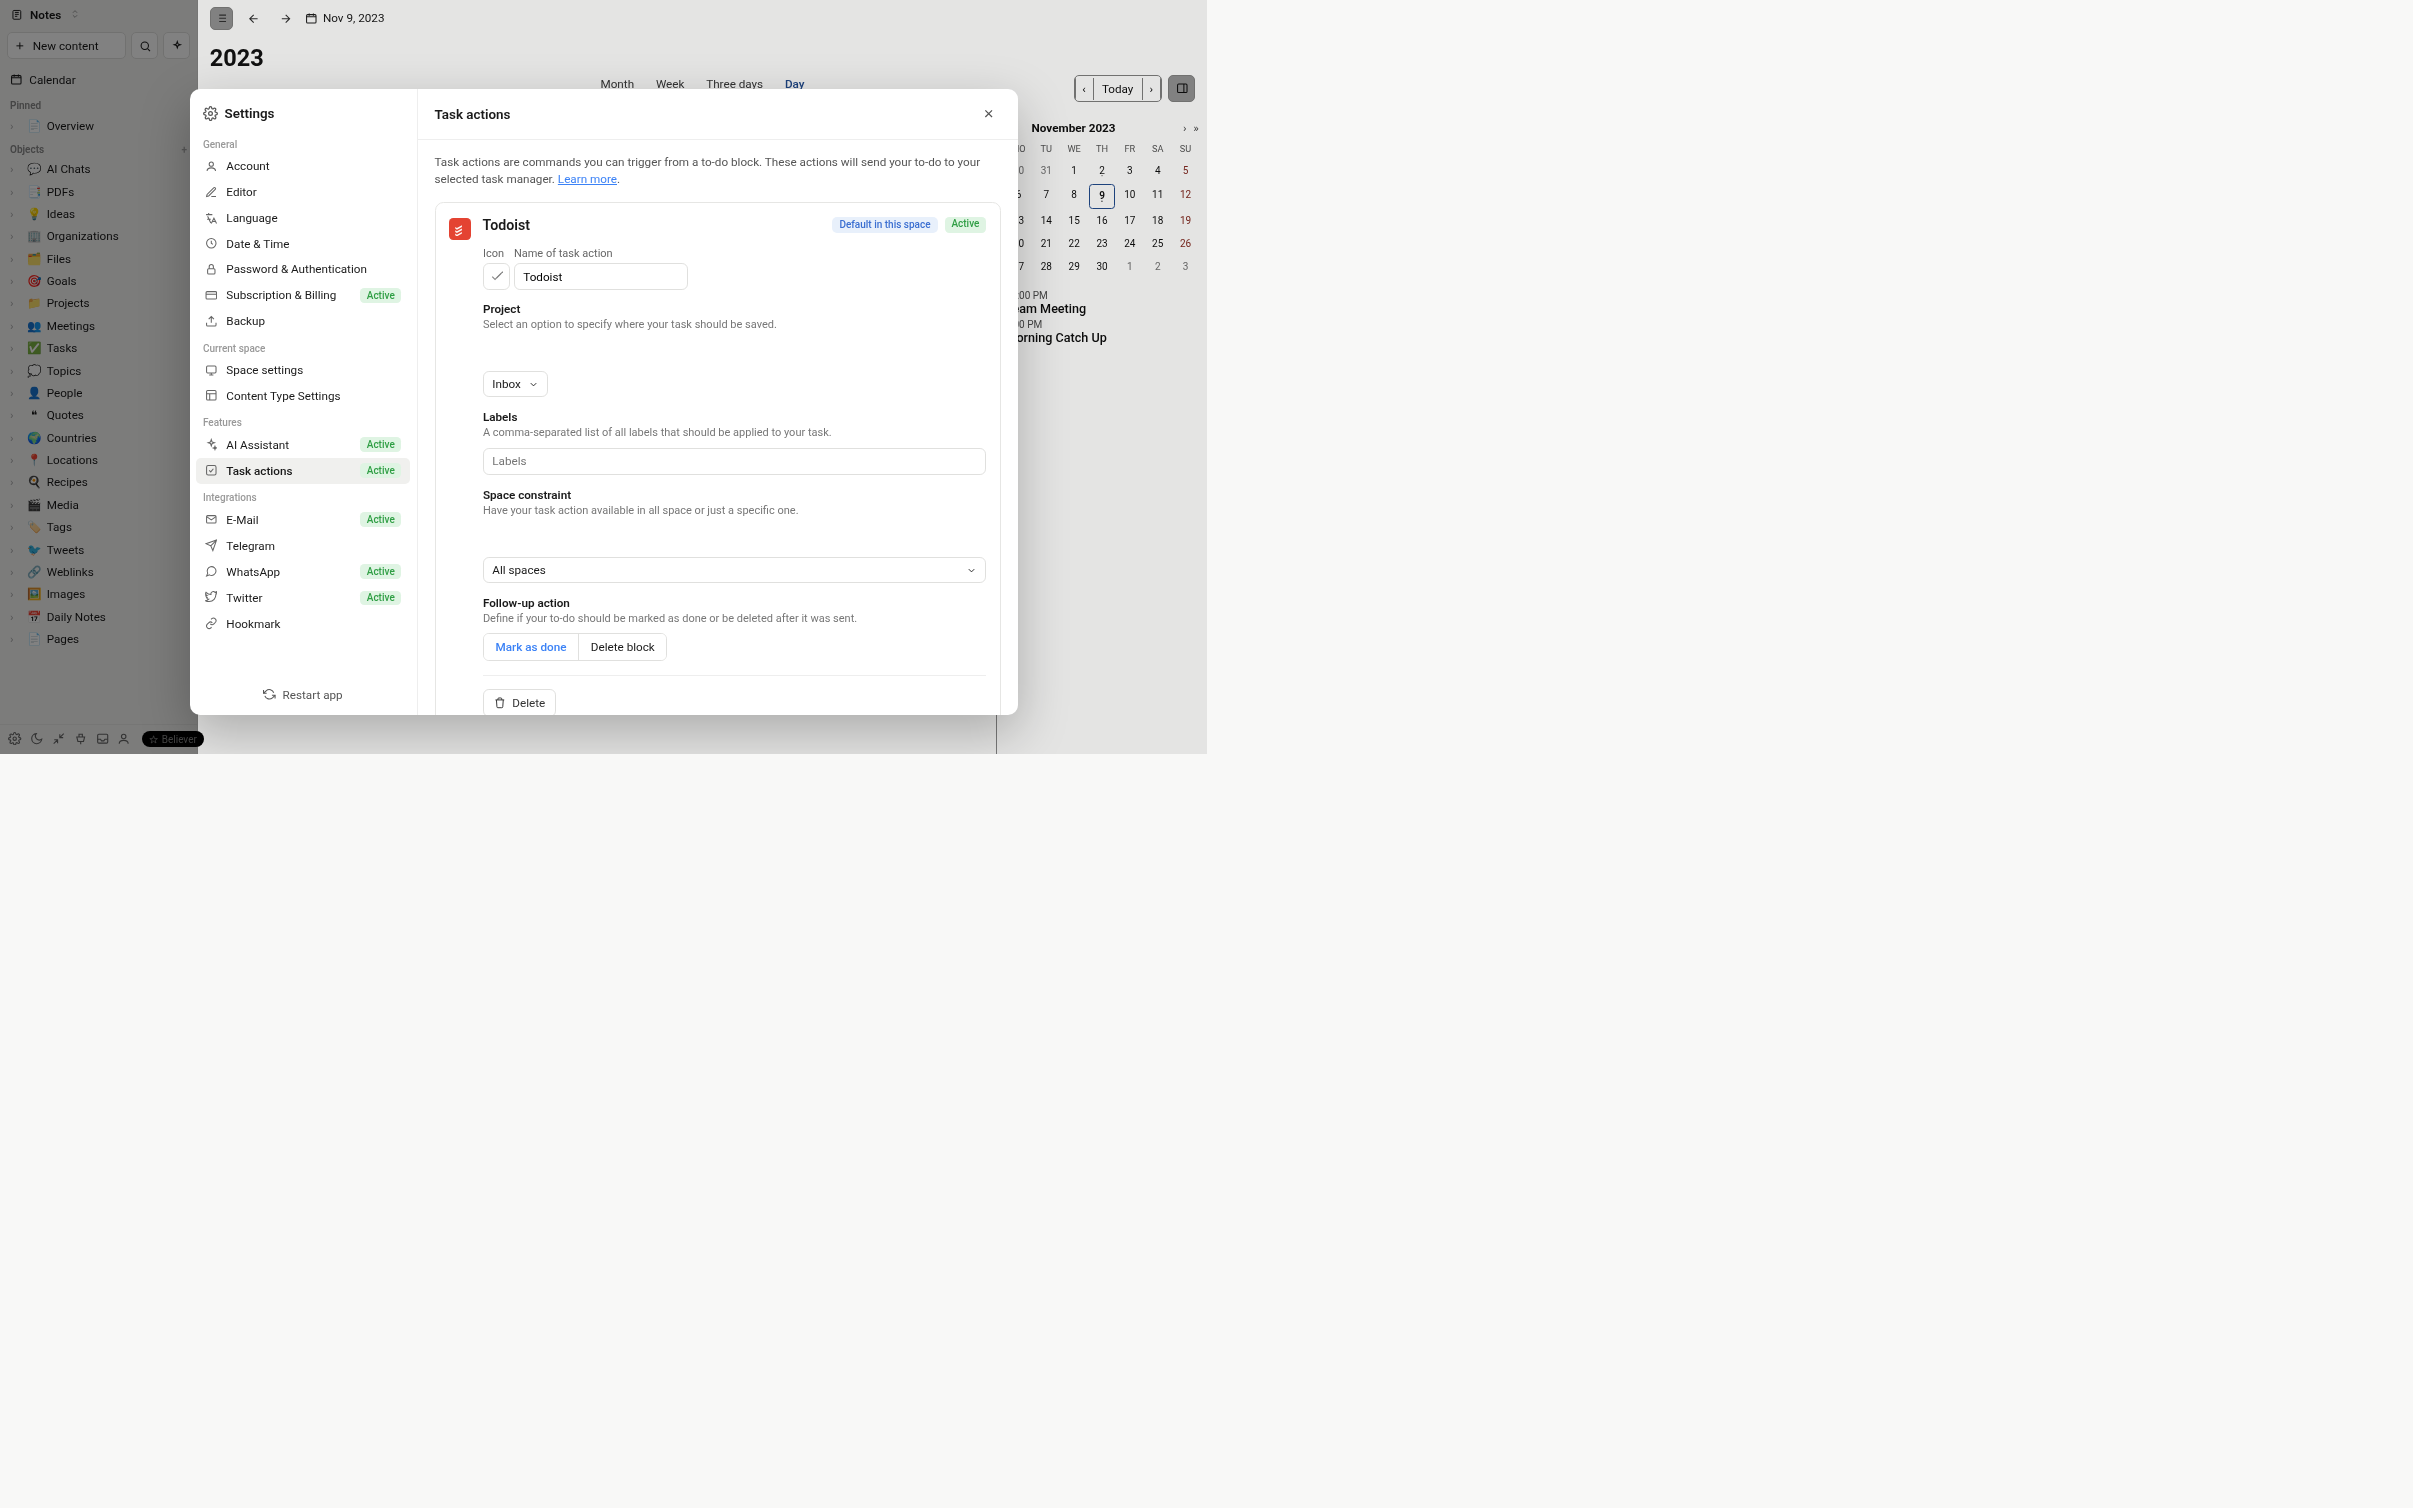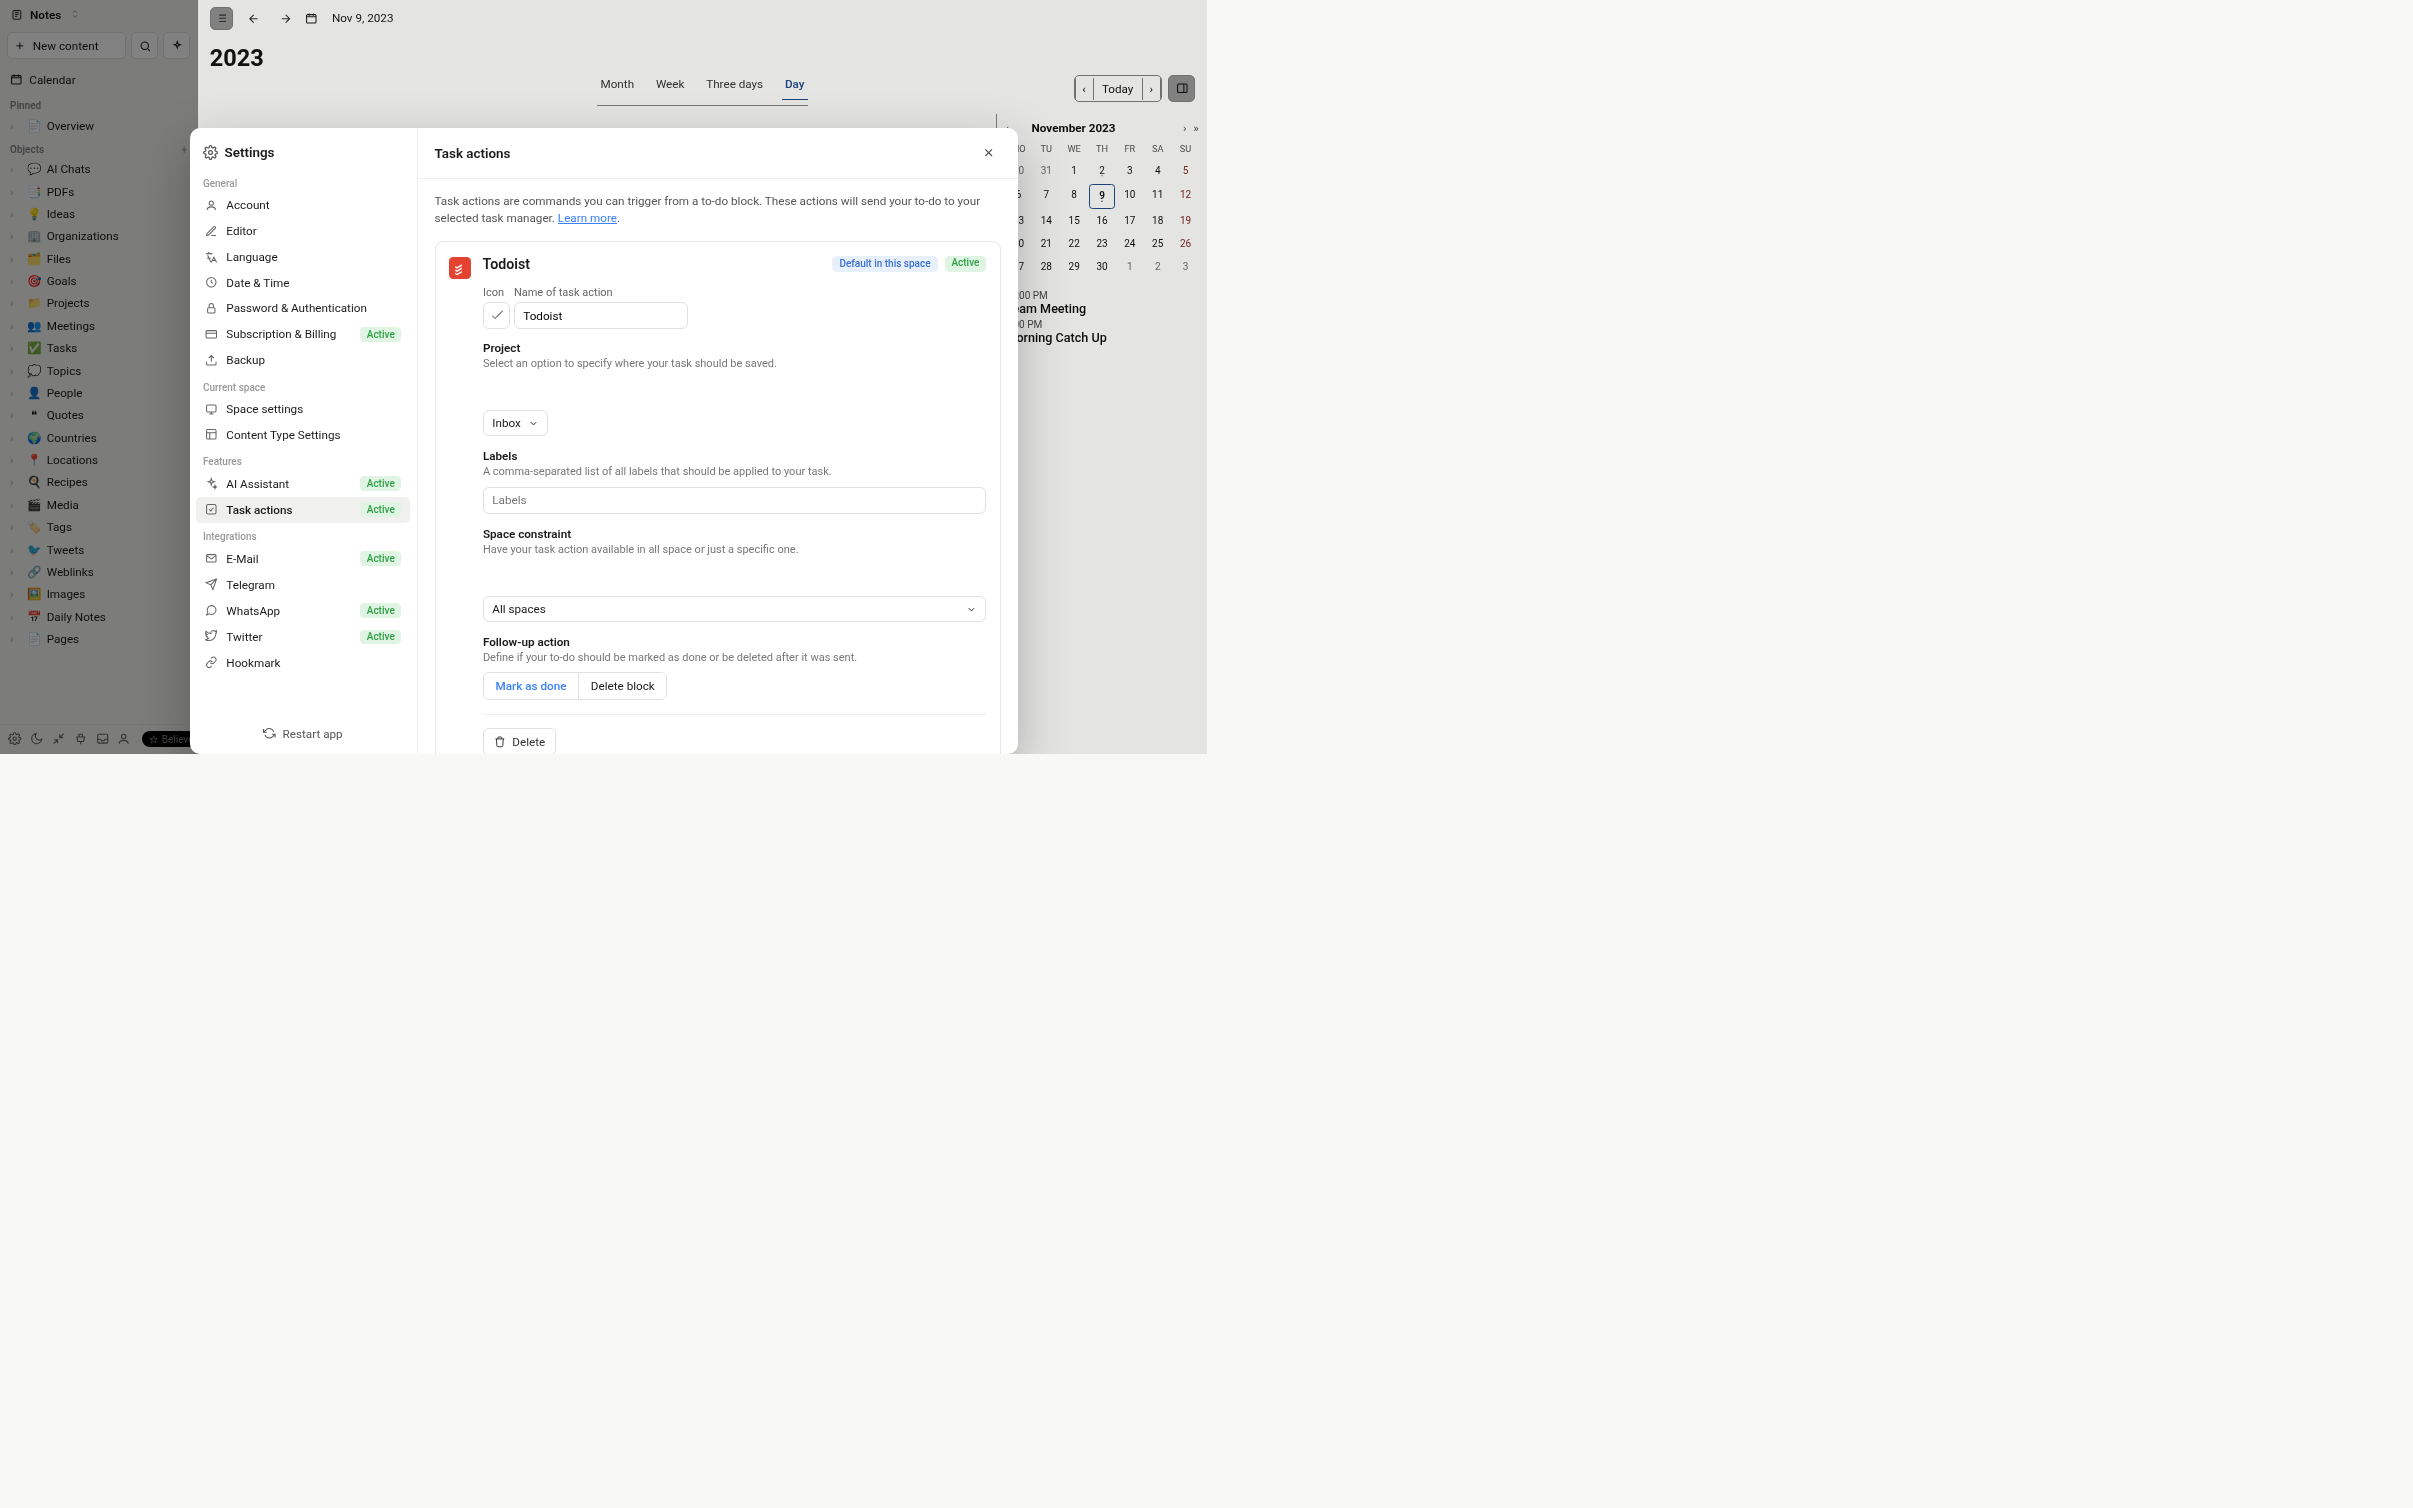--- a/index.html
+++ b/index.html
@@ -20,21 +20,21 @@
 .tree-item .chev { width:11.7px; color:#aaa; }
 .tree-item .emoji { width:15px; text-align:center; font-size:11.7px; }
 .sidebar-footer { margin-top:auto; display:flex; align-items:center; gap:8.4px; padding:6.7px 8.4px; border-top:0.8px solid #e8e8e6; }
 .sidebar-footer .sficon { width:15px; height:15px; color:#666; display:inline-flex; }
 .believer { display:flex; align-items:center; gap:3.4px; font-size:10px; color:#888; background:#000000; padding:2.5px 6.7px; border-radius:10px; margin-left:3.4px;}
 
 .main { flex:1; display:flex; flex-direction:column; }
 .toolbar { display:flex; align-items:center; gap:8.4px; padding:6.7px 11.7px; }
 .icon-btn { width:23.5px; height:23.5px; border-radius:5px; display:flex; align-items:center; justify-content:center; color:#555; border:0.8px solid transparent; }
 .icon-btn.boxed { border:0.8px solid #e0e0de; background:#fff; }
-.date-label { display:flex; align-items:center; gap:14px; color:#333; }
+.date-label { display:flex; align-items:center; gap:5px; color:#333; }
 .view-tabs { display:flex; gap:15px; padding: 0 0 5px 0; justify-content:center; border-bottom:0.8px solid #e8e8e6; margin: 0 11.7px;}
 .view-tabs .vt { padding:5px 3.4px 8.4px; color:#666; cursor:pointer; }
 .view-tabs .vt.active { color:#3b82f6; border-bottom:1.7px solid #3b82f6; font-weight:500; }
 .year-row { display:flex; padding: 6.7px 11.7px 0; }
 .year-row .year { font-size:23.5px; font-weight:700; color:#222; }
 .main-body { flex:1; display:flex; }
 .day-col { flex:1; border-right:0.8px solid #eee; }
 .mini-cal { width: 210px; padding: 6.7px 8.4px; }
 .mini-top { display:flex; align-items:center; gap:6.7px; margin-bottom:5px; }
 .mini-top .nav { color:#888; cursor:pointer; }
@@ -48,21 +48,21 @@
 .mini-grid .d .dot::after { content:"·"; display:block; line-height:1.7px; color:#888; }
 .today-btn { display:flex; align-items:center; border:0.8px solid #e0e0de; border-radius:5px; overflow:hidden;}
 .today-btn span { padding:4.2px 8.4px; }
 .today-btn .tbnav { padding:4.2px 6.7px; border-left:0.8px solid #e0e0de; border-right:0.8px solid #e0e0de; }
 .events { margin-top:11.7px; }
 .ev { padding:1.7px 0;}
 .ev .evt { font-size:10px; color:#888; }
 .ev .evn { font-size:12.6px; font-weight:500; }
 
 
-.overlay { position:absolute; inset:0; background: rgba(0,0,0,0.08); display:flex; align-items:flex-end; justify-content:center; padding-top:50px; }
+.overlay { position:absolute; inset:0; background: rgba(0,0,0,0.08); display:flex; align-items:center; justify-content:center; padding-top:50px; }
 .modal { width: 828px; height: 626px; background:#fff; border-radius:10px; box-shadow: 0 17px 50px rgba(0,0,0,0.25); display:flex; overflow:hidden; }
 .modal-sidebar { width: 228px; border-right:0.8px solid #eee; display:flex; flex-direction:column; padding:10px 6.7px; }
 .msb-title { display:flex; align-items:center; gap:6.7px; padding:6.7px 6.7px 10px; font-weight:600; font-size:13.4px;}
 .msb-title .gicon { width:15px; height:15px; color:#555; }
 .msb-sect { padding:8.4px 6.7px 3.4px; font-size:10px; color:#999; font-weight:500; }
 .msb-item { display:flex; align-items:center; gap:8.4px; padding:5.9px 8.4px; border-radius:5px; cursor:pointer; }
 .msb-item.active { background:#f0f0ee; font-weight:500; }
 .msb-item .micon { width:13.4px; height:13.4px; color:#666; display:inline-flex; align-items:center; }
 .badge-active { margin-left:auto; background:#dff4e3; color:#2f9e44; font-size:10px; font-weight:500; padding:1.7px 6.7px; border-radius:4.2px; }
 .restart-row { display:flex; align-items:center; justify-content:center; gap:6.7px; padding:11.7px 0 3.4px; color:#555; cursor:pointer; margin:6.7px 6.7px 0; border-radius:5px;}

